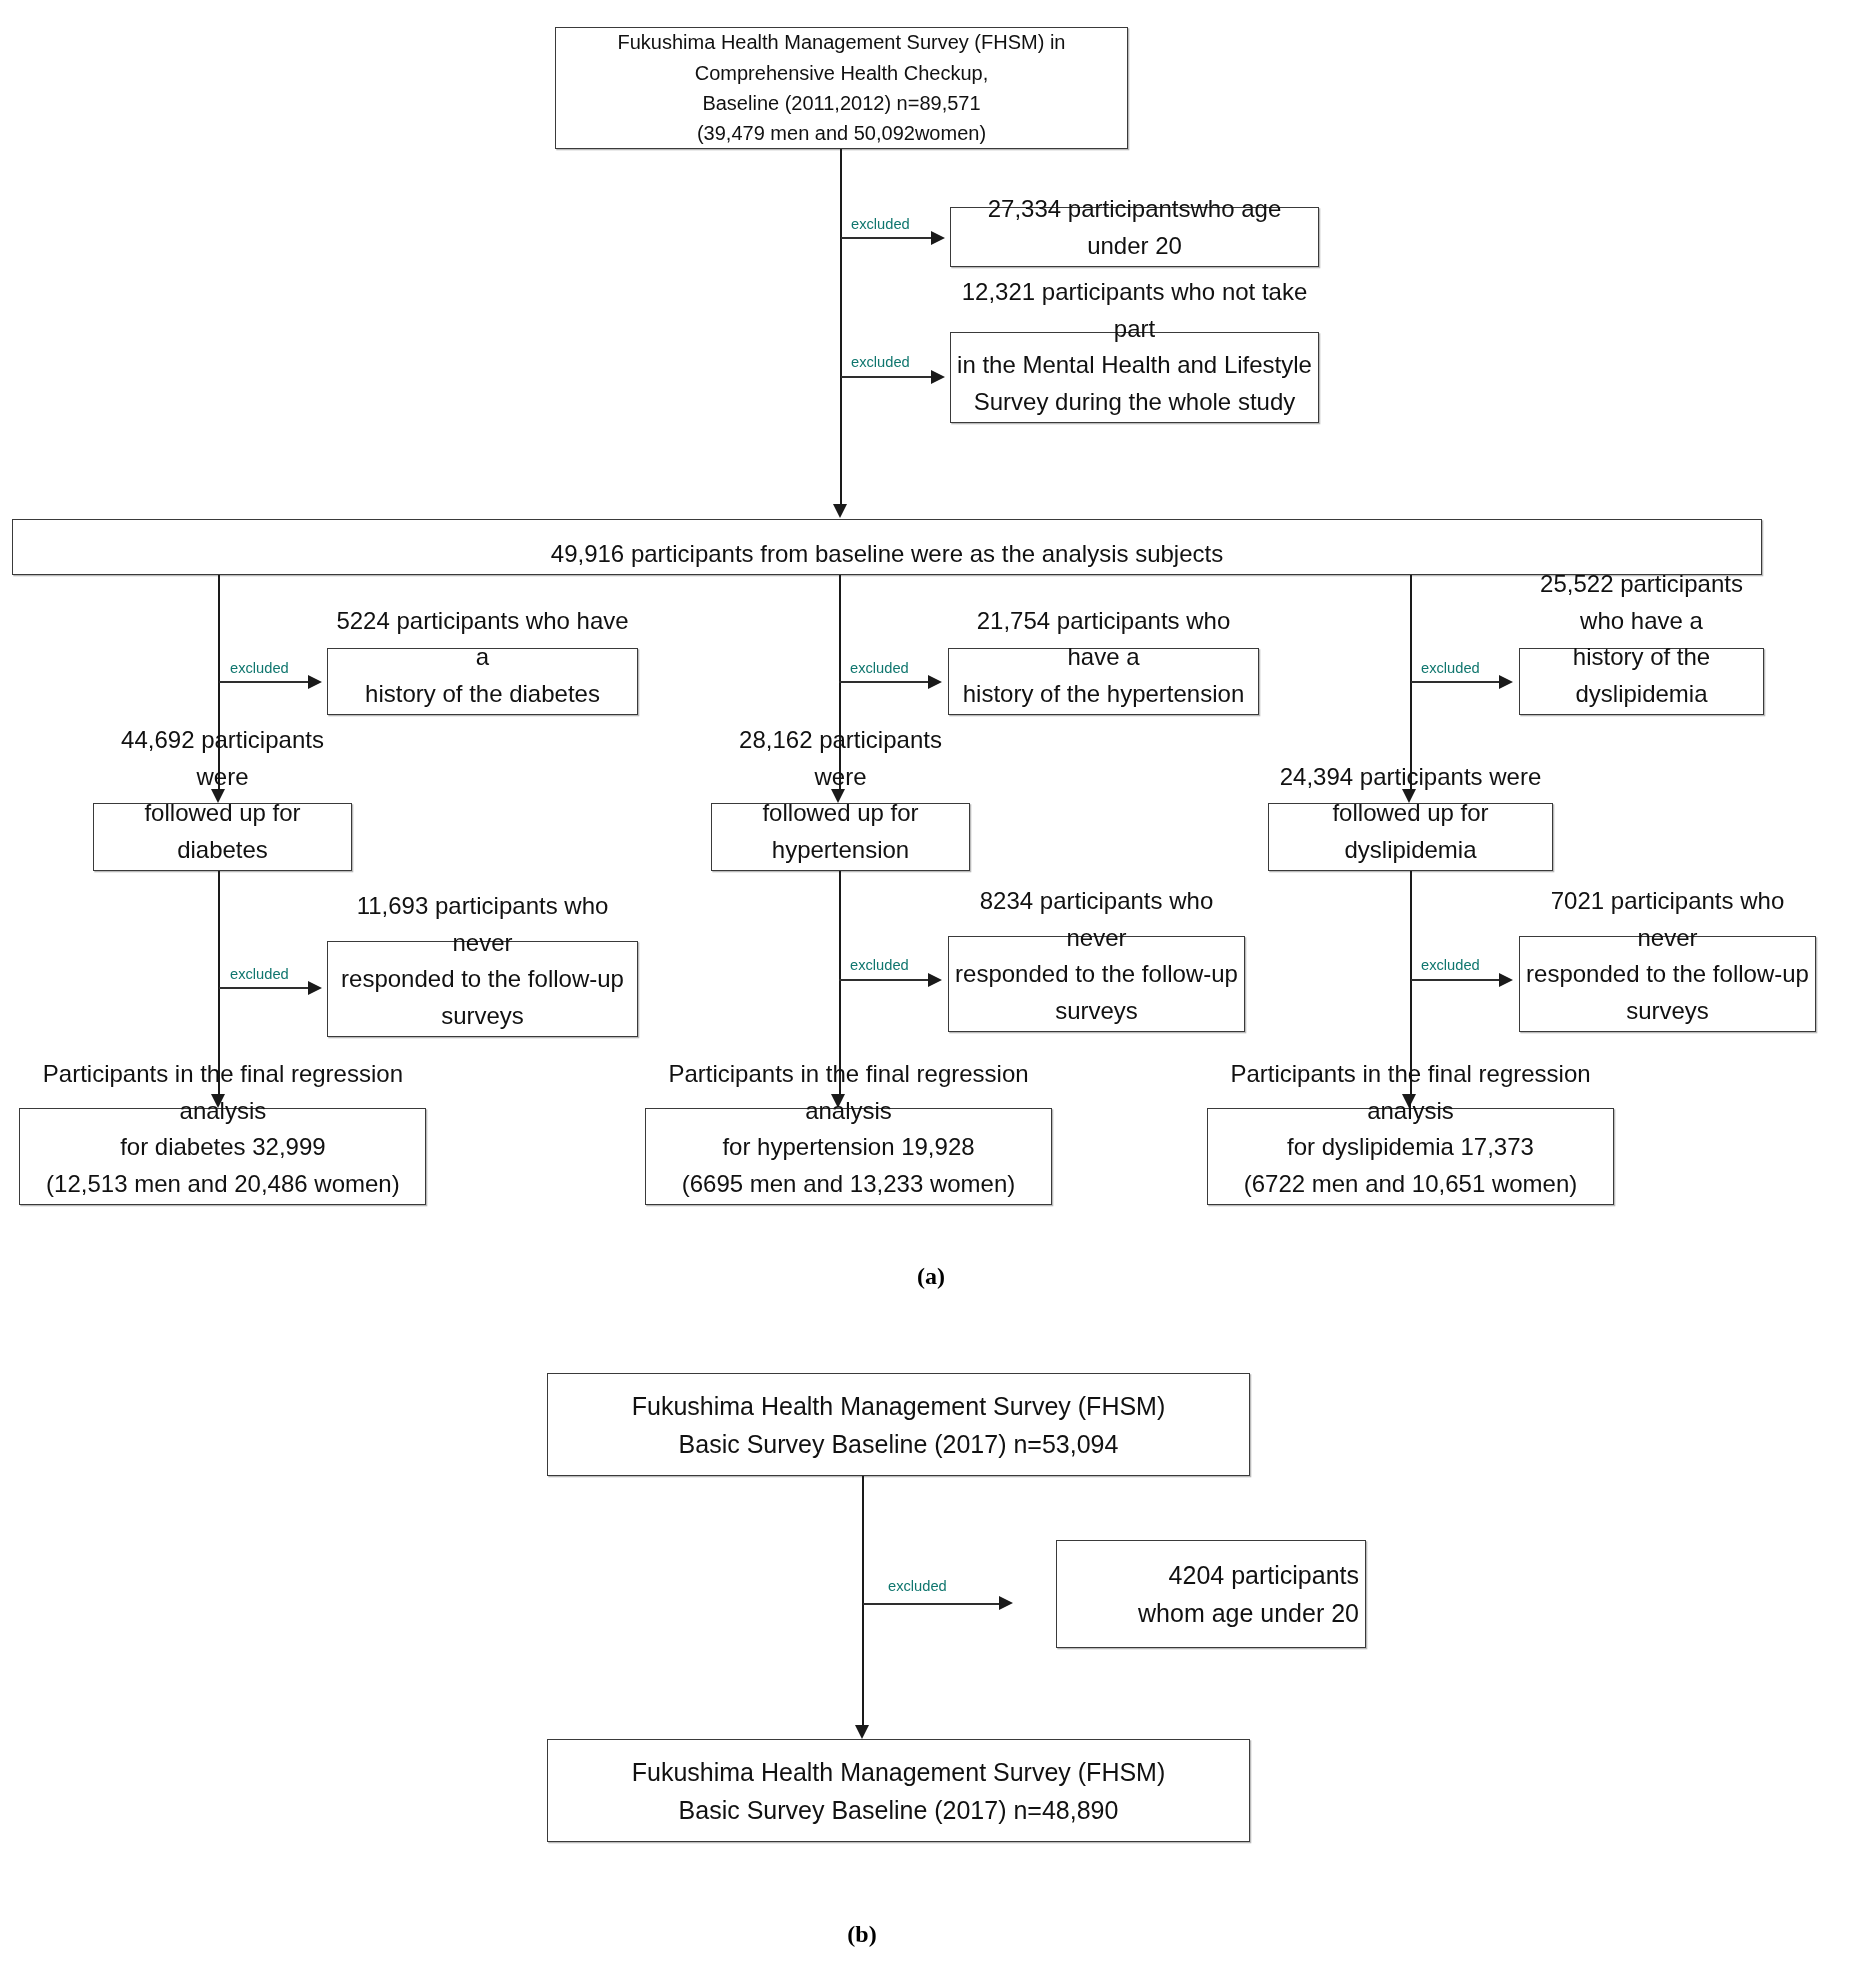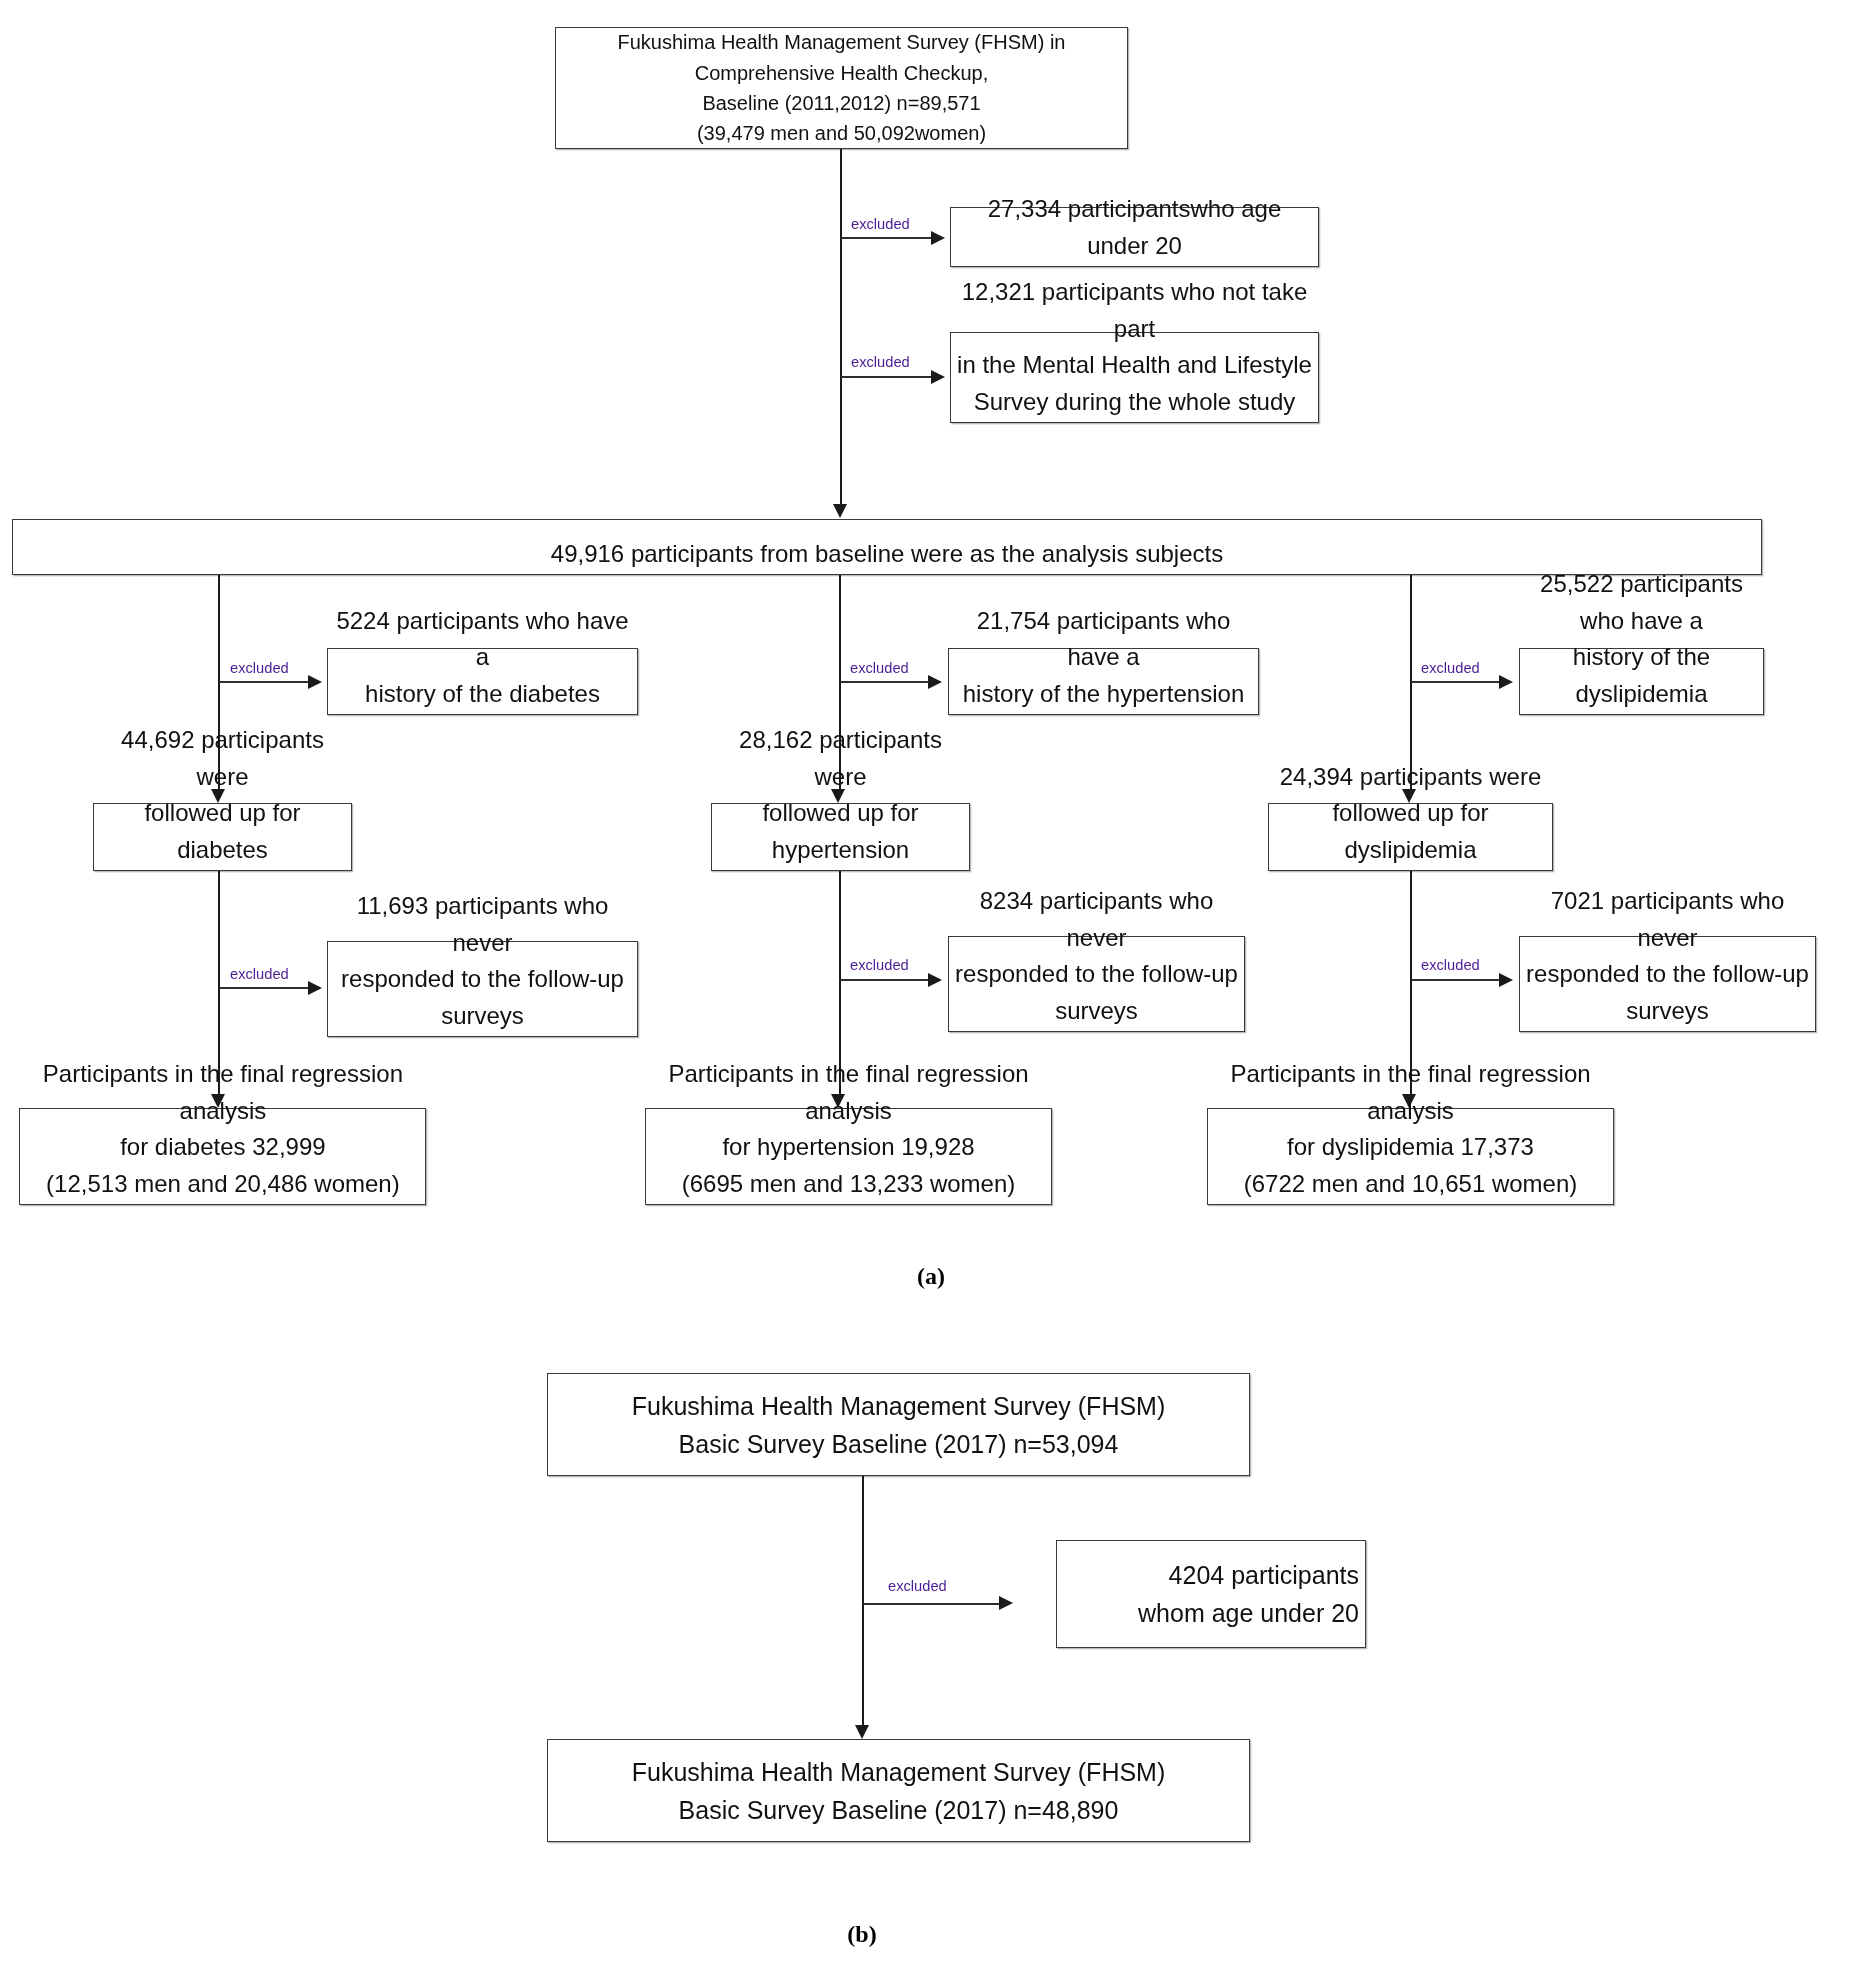--- a/index.html
+++ b/index.html
@@ -61,21 +61,21 @@
   .arrow-right {
     position: absolute;
     width: 0; height: 0;
     border-top: 7px solid transparent;
     border-bottom: 7px solid transparent;
     border-left: 14.7px solid #1a1a1a;
   }
   .excl-label {
     position: absolute;
     font-size: 14.7px;
-    color: #4c1d95;
+    color: #0f766e;
     white-space: nowrap;
   }
 
   
   .panel-caption {
     position: absolute;
     font-family: "Liberation Serif", serif;
     font-size: 24px;
     font-weight: bold;
     color: #000000;

